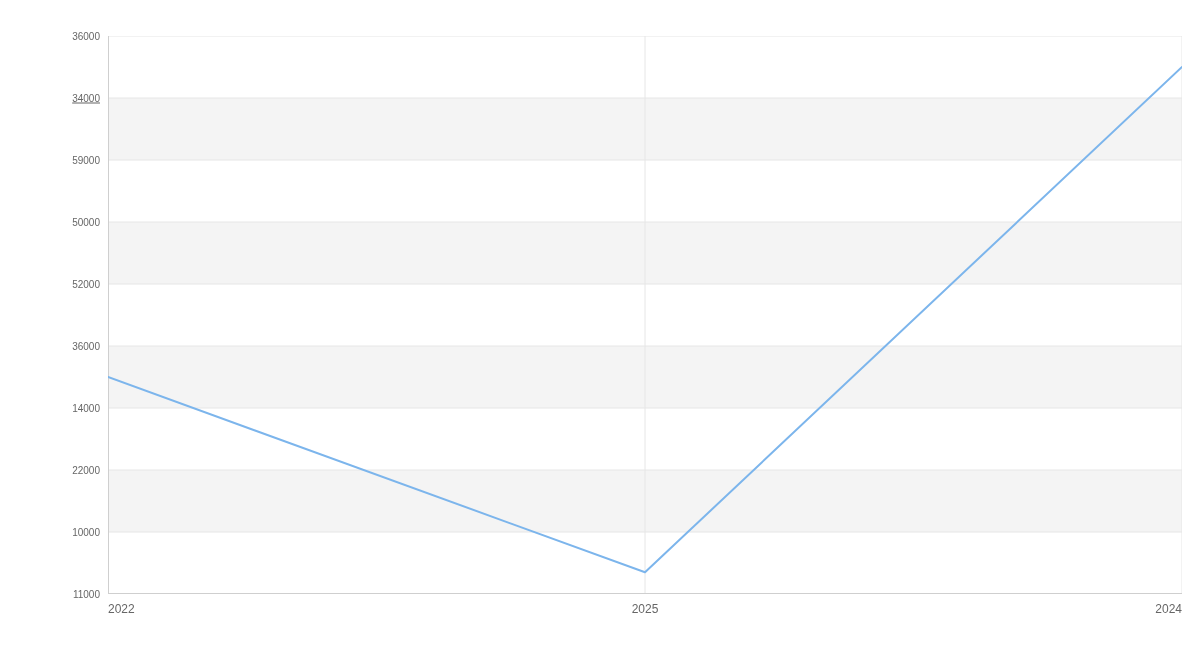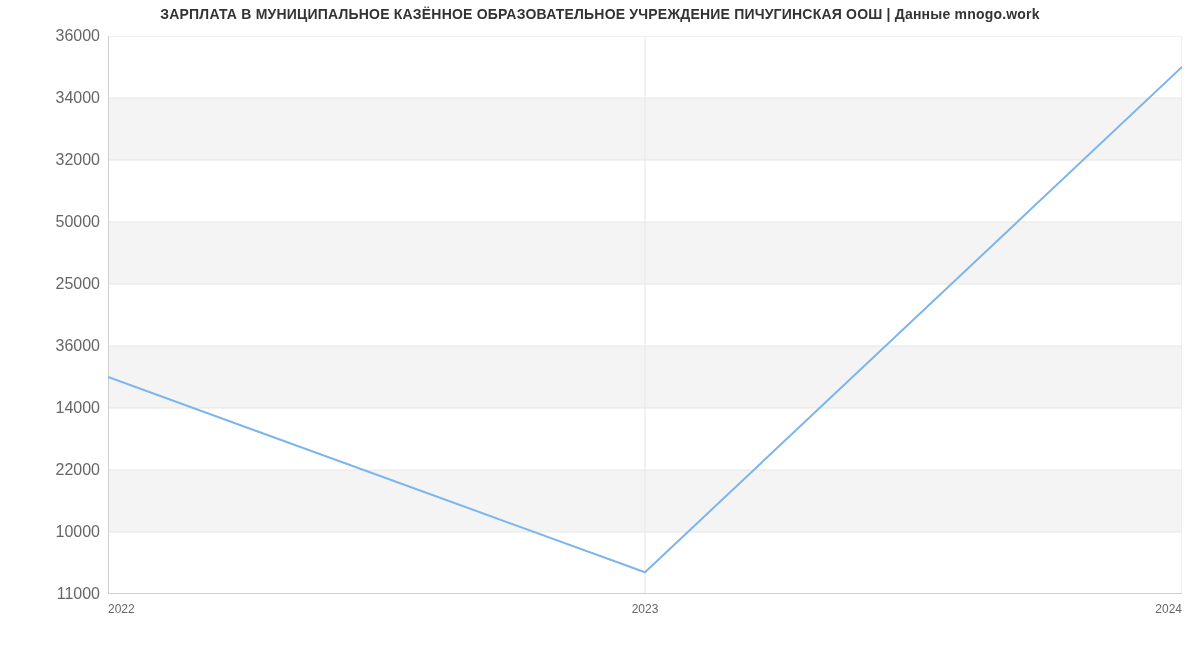--- a/index.html
+++ b/index.html
@@ -27,40 +27,39 @@
     color: #333333;
     letter-spacing: 0.2px;
   }
   .plot {
     position: absolute;
   }
   .tick-label-y {
     position: absolute;
     right: 0;
     transform: translateY(-50%);
-    font-size: 16px;
+    font-size: 10px;
     color: #666666;
     text-align: right;
     width: 60px;
   }
   .tick-label-x {
     position: absolute;
     top: 0;
     transform: translateX(-50%);
     font-size: 12px;
     color: #666666;
     text-align: center;
   }
   svg { display: block; }
 </style>
 </head>
 <body>
 
 <div class="chart-container">
-  <div class="chart-title">ЗАРПЛАТА В МУНИЦИПАЛЬНОЕ КАЗЁННОЕ ОБРАЗОВАТЕЛЬНОЕ УЧРЕЖДЕНИЕ ПИЧУГИНСКАЯ ООШ | Данные mnogo.work</div>
 
   <div class="plot" id="plot-area" style="left: 108px; top: 36px; width: 1074px; height: 558px;">
     <svg id="plot-svg" width="1074" height="558" viewBox="0 0 1074 558">
         <rect x="0" y="434" width="1074" height="62" fill="#f4f4f4"></rect>
         <rect x="0" y="310" width="1074" height="62" fill="#f4f4f4"></rect>
         <rect x="0" y="186" width="1074" height="62" fill="#f4f4f4"></rect>
         <rect x="0" y="62" width="1074" height="62" fill="#f4f4f4"></rect>
         <line x1="0" y1="558" x2="1074" y2="558" stroke="#e6e6e6" stroke-width="1"></line>
         <line x1="0" y1="496" x2="1074" y2="496" stroke="#e6e6e6" stroke-width="1"></line>
         <line x1="0" y1="434" x2="1074" y2="434" stroke="#e6e6e6" stroke-width="1"></line>
@@ -82,24 +81,24 @@
         <polyline points="0,341 537,536.3 1074,31" fill="none" stroke="#7cb5ec" stroke-width="2" stroke-linejoin="round" stroke-linecap="round"></polyline>
       </svg>
   </div>
 
   <div id="y-axis-labels" style="position: absolute; left: 0px; top: 0px;">
       <div class="tick-label-y" style="position: absolute; left: 40px; top: 594px;">11000</div>
       <div class="tick-label-y" style="position: absolute; left: 40px; top: 532px;">10000</div>
       <div class="tick-label-y" style="position: absolute; left: 40px; top: 470px;">22000</div>
       <div class="tick-label-y" style="position: absolute; left: 40px; top: 408px;">14000</div>
       <div class="tick-label-y" style="position: absolute; left: 40px; top: 346px;">36000</div>
-      <div class="tick-label-y" style="position: absolute; left: 40px; top: 284px;">25000</div>
+      <div class="tick-label-y" style="position: absolute; left: 40px; top: 284px;">52000</div>
       <div class="tick-label-y" style="position: absolute; left: 40px; top: 222px;">50000</div>
-      <div class="tick-label-y" style="position: absolute; left: 40px; top: 160px;">32000</div>
-      <div class="tick-label-y" style="position: absolute; left: 40px; top: 98px;">34000</div>
+      <div class="tick-label-y" style="position: absolute; left: 40px; top: 160px;">59000</div>
+      <div class="tick-label-y" style="position: absolute; left: 40px; top: 98px; text-decoration: underline;">34000</div>
       <div class="tick-label-y" style="position: absolute; left: 40px; top: 36px;">36000</div>
     </div>
   <div id="x-axis-labels" style="position: absolute; left: 0px; top: 0px;">
       <div class="tick-label-x" style="transform: translateX(0px); left: 108px; top: 602px;">2022</div>
-      <div class="tick-label-x" style="left: 645px; top: 602px;">2023</div>
+      <div class="tick-label-x" style="left: 645px; top: 602px;">2025</div>
       <div class="tick-label-x" style="transform: translateX(-100%); left: 1182px; top: 602px;">2024</div>
     </div>
 </div>
 
 </body></html>

